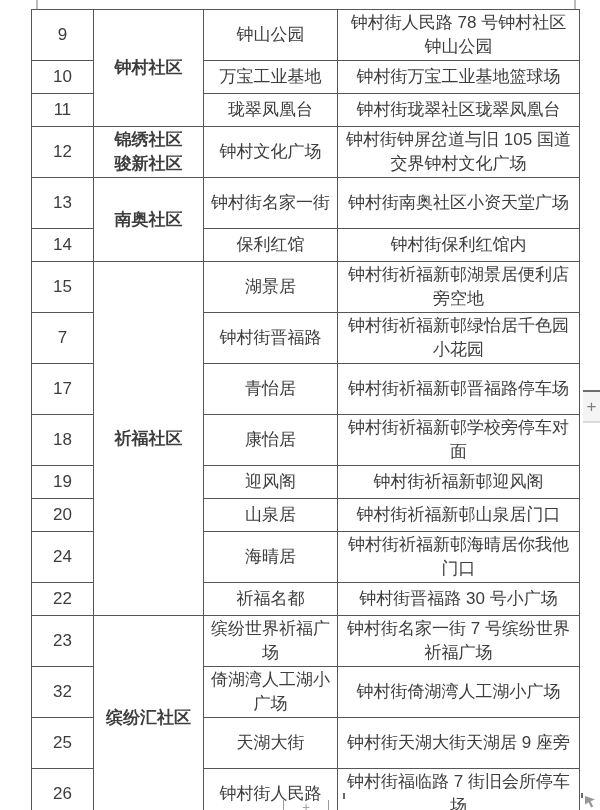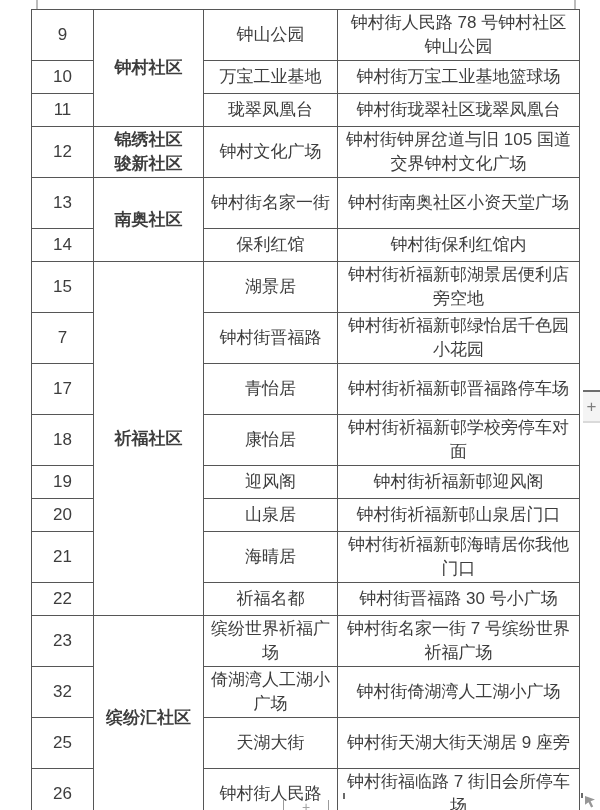--- a/index.html
+++ b/index.html
@@ -162,21 +162,21 @@
           <td class="num-cell">19</td>
           <td class="name-cell">迎风阁</td>
           <td class="address-cell">钟村街祈福新邨迎风阁</td>
         </tr>
         <tr class="row-short">
           <td class="num-cell">20</td>
           <td class="name-cell">山泉居</td>
           <td class="address-cell">钟村街祈福新邨山泉居门口</td>
         </tr>
         <tr class="row-tall">
-          <td class="num-cell">21</td>
+          <td class="num-cell">24</td>
           <td class="name-cell">海晴居</td>
           <td class="address-cell">钟村街祈福新邨海晴居你我他门口</td>
         </tr>
         <tr class="row-short">
           <td class="num-cell">22</td>
           <td class="name-cell">祈福名都</td>
           <td class="address-cell">钟村街晋福路 30 号小广场</td>
         </tr>
         <tr class="row-tall">
           <td class="num-cell">23</td>

